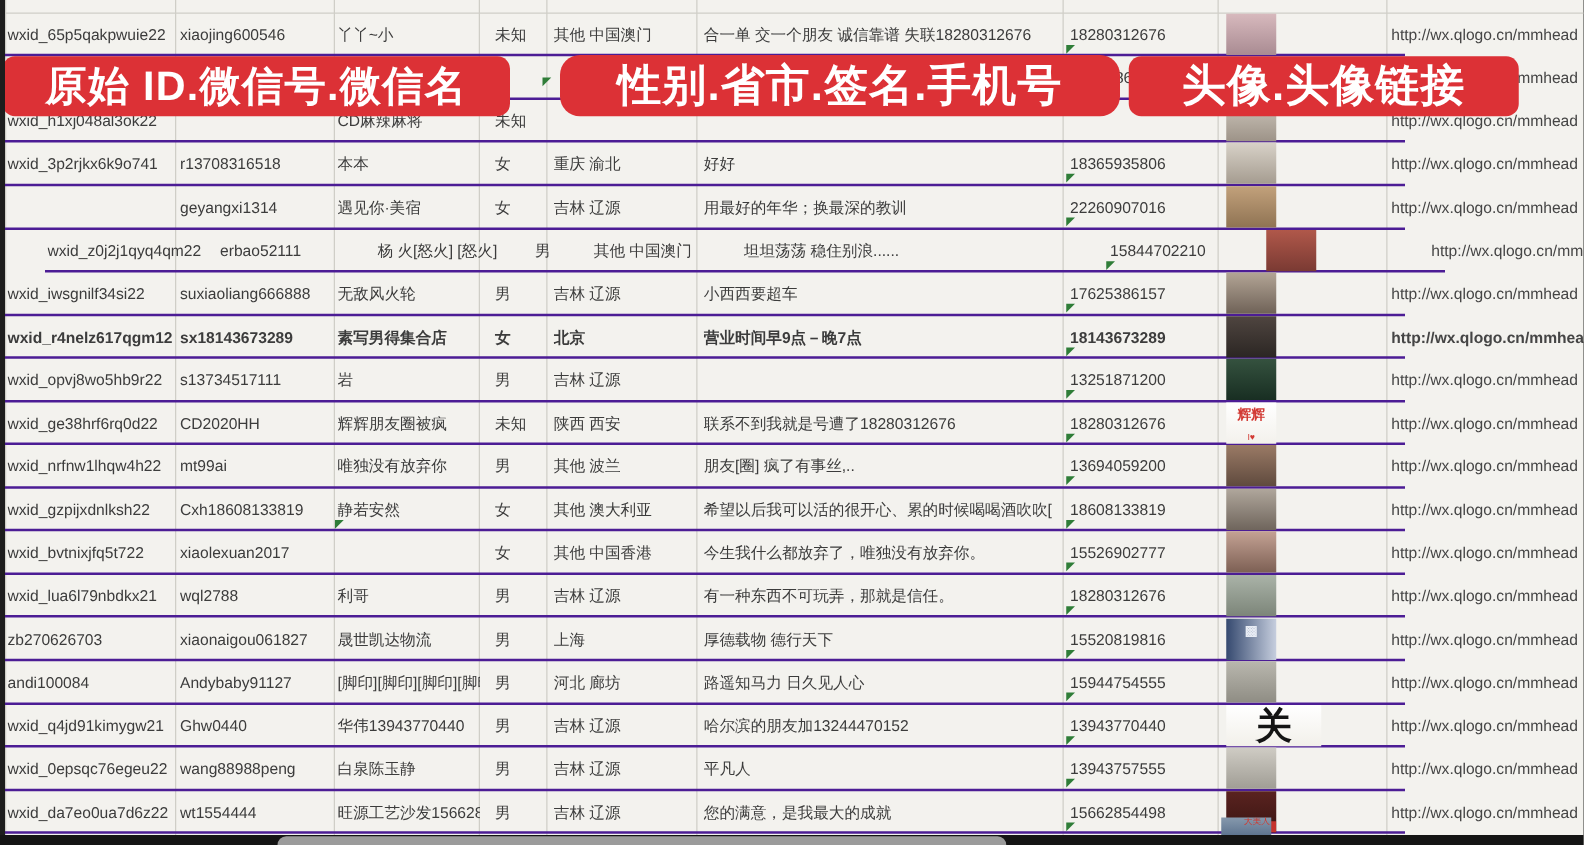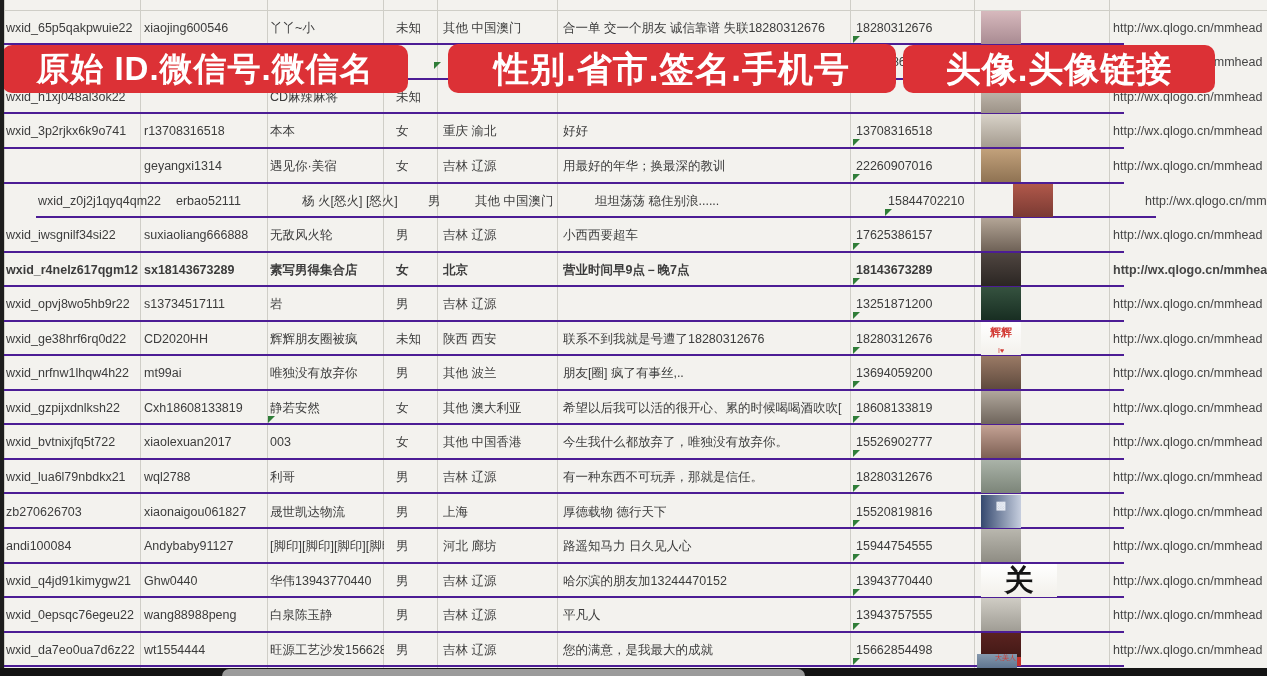--- a/index.html
+++ b/index.html
@@ -32,21 +32,21 @@
   .av-t.big{font-size:29px;line-height:31px;margin-top:1px;font-family:"DejaVu Serif",serif;}
   .av-sub{position:absolute;left:0;right:0;bottom:0;font-size:7px;line-height:9px;}
   .flag{position:absolute;width:0;height:0;border-top:7px solid #2f7d38;border-right:7px solid transparent;}
   .phone-flag{left:849px;top:25px;}
   .name-flag{left:264px;top:25px;}
   .banner{
     position:absolute;z-index:30;color:#fff;font-weight:bold;text-align:center;
     border-radius:10px;letter-spacing:1px;
   }
   #banner1{left:2px;top:45px;width:406px;height:48px;font-size:33px;line-height:48px;}
-  #banner2{left:448px;top:44px;width:448px;height:49px;font-size:35px;line-height:49px;}
+  #banner2{left:448px;top:44px;width:448px;height:49px;font-size:35px;line-height:49px;border-radius:16px;}
   #banner3{left:903px;top:45px;width:312px;height:48px;font-size:35px;line-height:48px;}
   #frag-phone{position:absolute;left:878px;top:45px;height:34px;line-height:34px;font-size:12.5px;color:#3c3c3c;z-index:5;}
   #gap-flag{position:absolute;left:434px;top:62px;z-index:31;}
   #bottom-avatar{position:absolute;left:977px;top:654px;width:40px;height:14px;overflow:hidden;z-index:20;}
   #bottom-avatar .lbl{display:block;font-size:7px;line-height:8px;text-align:right;padding-right:1px;}
   #left-edge{position:absolute;left:0;top:0;width:4px;height:676px;background:#1d1d1d;z-index:35;}
   #bottom-bar{position:absolute;left:0;top:668px;width:1267px;height:8px;background:#141414;z-index:40;}
   #bottom-pill{position:absolute;left:222px;top:669px;width:583px;height:7px;border-radius:7px 7px 0 0;background:#9b9b9b;z-index:41;}
 </style>
 </head>
@@ -100,21 +100,21 @@
         <div class="cell c-url">http://wx.qlogo.cn/mmhead</div>
         <div class="avatar" style="background: linear-gradient(rgb(207, 200, 189), rgb(157, 147, 136));"></div>
       </div>
       <div class="row" style="top: 114.45px;">
         <div class="cell c-wxid">wxid_3p2rjkx6k9o741</div>
         <div class="cell c-acct">r13708316518</div>
         <div class="cell c-name">本本</div>
         <div class="cell c-gender">女</div>
         <div class="cell c-region">重庆 渝北</div>
         <div class="cell c-sig">好好</div>
-        <div class="cell c-phone">13708316518</div>
+        <div class="cell c-phone">18365935806</div>
         <div class="cell c-url">http://wx.qlogo.cn/mmhead</div>
         <div class="avatar" style="background: linear-gradient(rgb(216, 210, 200), rgb(165, 156, 144));"></div>
         <div class="flag phone-flag"></div>
       </div>
       <div class="row" style="top: 149px;">
         <div class="cell c-acct">geyangxi1314</div>
         <div class="cell c-name">遇见你·美宿</div>
         <div class="cell c-gender">女</div>
         <div class="cell c-region">吉林 辽源</div>
         <div class="cell c-sig">用最好的年华；换最深的教训</div>
@@ -207,21 +207,20 @@
         <div class="cell c-sig">希望以后我可以活的很开心、累的时候喝喝酒吹吹[</div>
         <div class="cell c-phone">18608133819</div>
         <div class="cell c-url">http://wx.qlogo.cn/mmhead</div>
         <div class="avatar" style="background: linear-gradient(rgb(176, 167, 156), rgb(111, 101, 92));"></div>
         <div class="flag phone-flag"></div>
         <div class="flag name-flag"></div>
       </div>
       <div class="row" style="top: 425.4px;">
         <div class="cell c-wxid">wxid_bvtnixjfq5t722</div>
         <div class="cell c-acct">xiaolexuan2017</div>
-        <div class="cell c-name">003</div>
         <div class="cell c-gender">女</div>
         <div class="cell c-region">其他 中国香港</div>
         <div class="cell c-sig">今生我什么都放弃了，唯独没有放弃你。</div>
         <div class="cell c-phone">15526902777</div>
         <div class="cell c-url">http://wx.qlogo.cn/mmhead</div>
         <div class="avatar" style="background: linear-gradient(rgb(196, 162, 148), rgb(125, 96, 84));"></div>
         <div class="flag phone-flag"></div>
       </div>
       <div class="row" style="top: 459.95px;">
         <div class="cell c-wxid">wxid_lua6l79nbdkx21</div>

